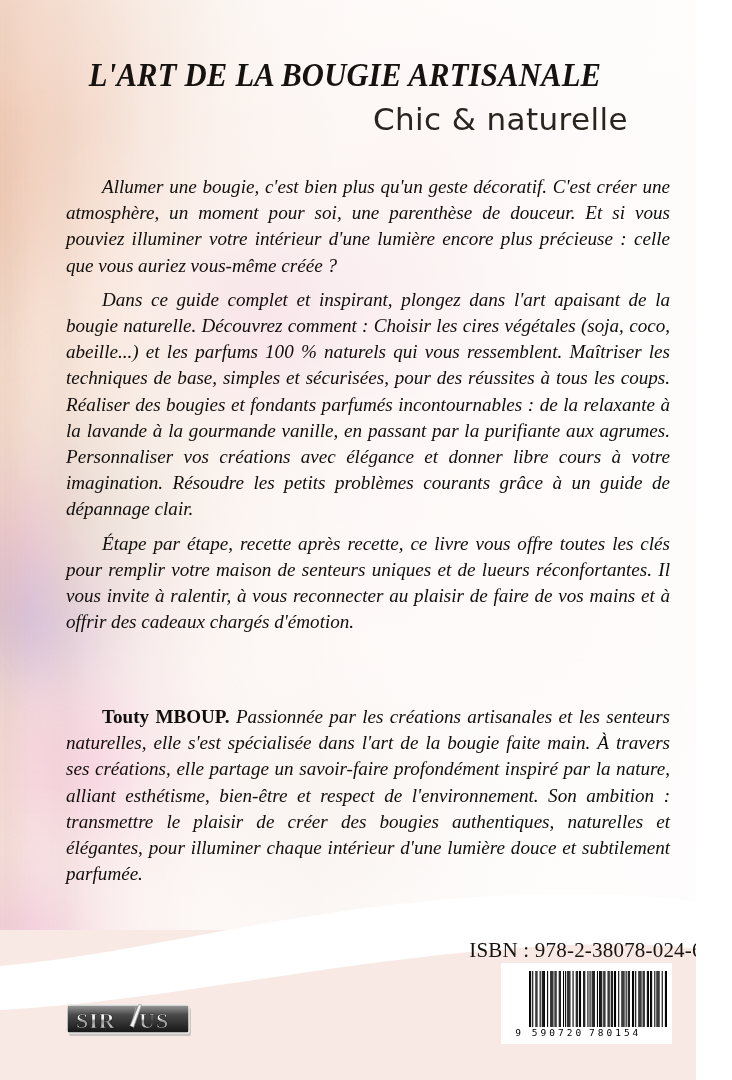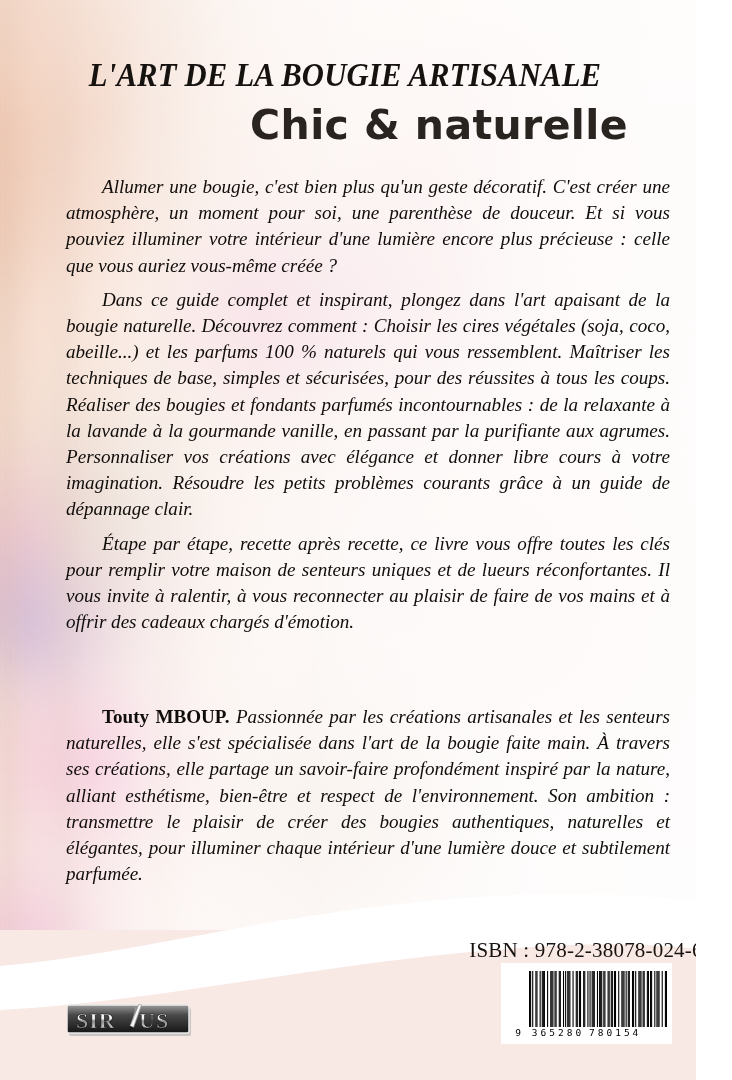--- a/index.html
+++ b/index.html
@@ -142,22 +142,22 @@
     white-space: nowrap;
     transform: scaleX(0.93);
     transform-origin: 50% 50%;
   }
   .subtitle {
     position: absolute;
     left: 60px; top: 101px;
     width: 568px;
     text-align: right;
     font-family: "DejaVu Sans", sans-serif;
-    font-weight: 700;
-    font-size: 41px;
+    font-weight: 400;
+    font-size: 31px;
     letter-spacing: 0.4px;
     color: #2a2420;
   }
 
   .body-text {
     position: absolute;
     left: 66px;
     width: 604px;
     font-family: "Liberation Serif", serif;
     font-style: italic;
@@ -351,21 +351,21 @@
           <rect x="125.262" y="0" width="1.083" height="56" fill="#000"></rect>
           <rect x="127.385" y="0" width="1.083" height="56" fill="#000"></rect>
           <rect x="128.446" y="0" width="1.083" height="56" fill="#000"></rect>
           <rect x="129.508" y="0" width="1.083" height="56" fill="#000"></rect>
           <rect x="132.692" y="0" width="1.083" height="56" fill="#000"></rect>
           <rect x="135.877" y="0" width="1.083" height="56" fill="#000"></rect>
           <rect x="136.938" y="0" width="1.083" height="56" fill="#000"></rect>
         </svg>
       <div class="barcode-digits">
         <span class="bc-lead">9</span>
-        <span class="bc-left">365280</span>
+        <span class="bc-left">590720</span>
         <span class="bc-right">780154</span>
       </div>
     </div>
 
     <div class="logo">
       <svg width="126" height="34" viewBox="0 0 126 34">
         <defs>
           <linearGradient id="plate" x1="0" y1="0" x2="0" y2="1">
             <stop offset="0%" stop-color="#9c9c9c"></stop>
             <stop offset="35%" stop-color="#4a4a4a"></stop>

